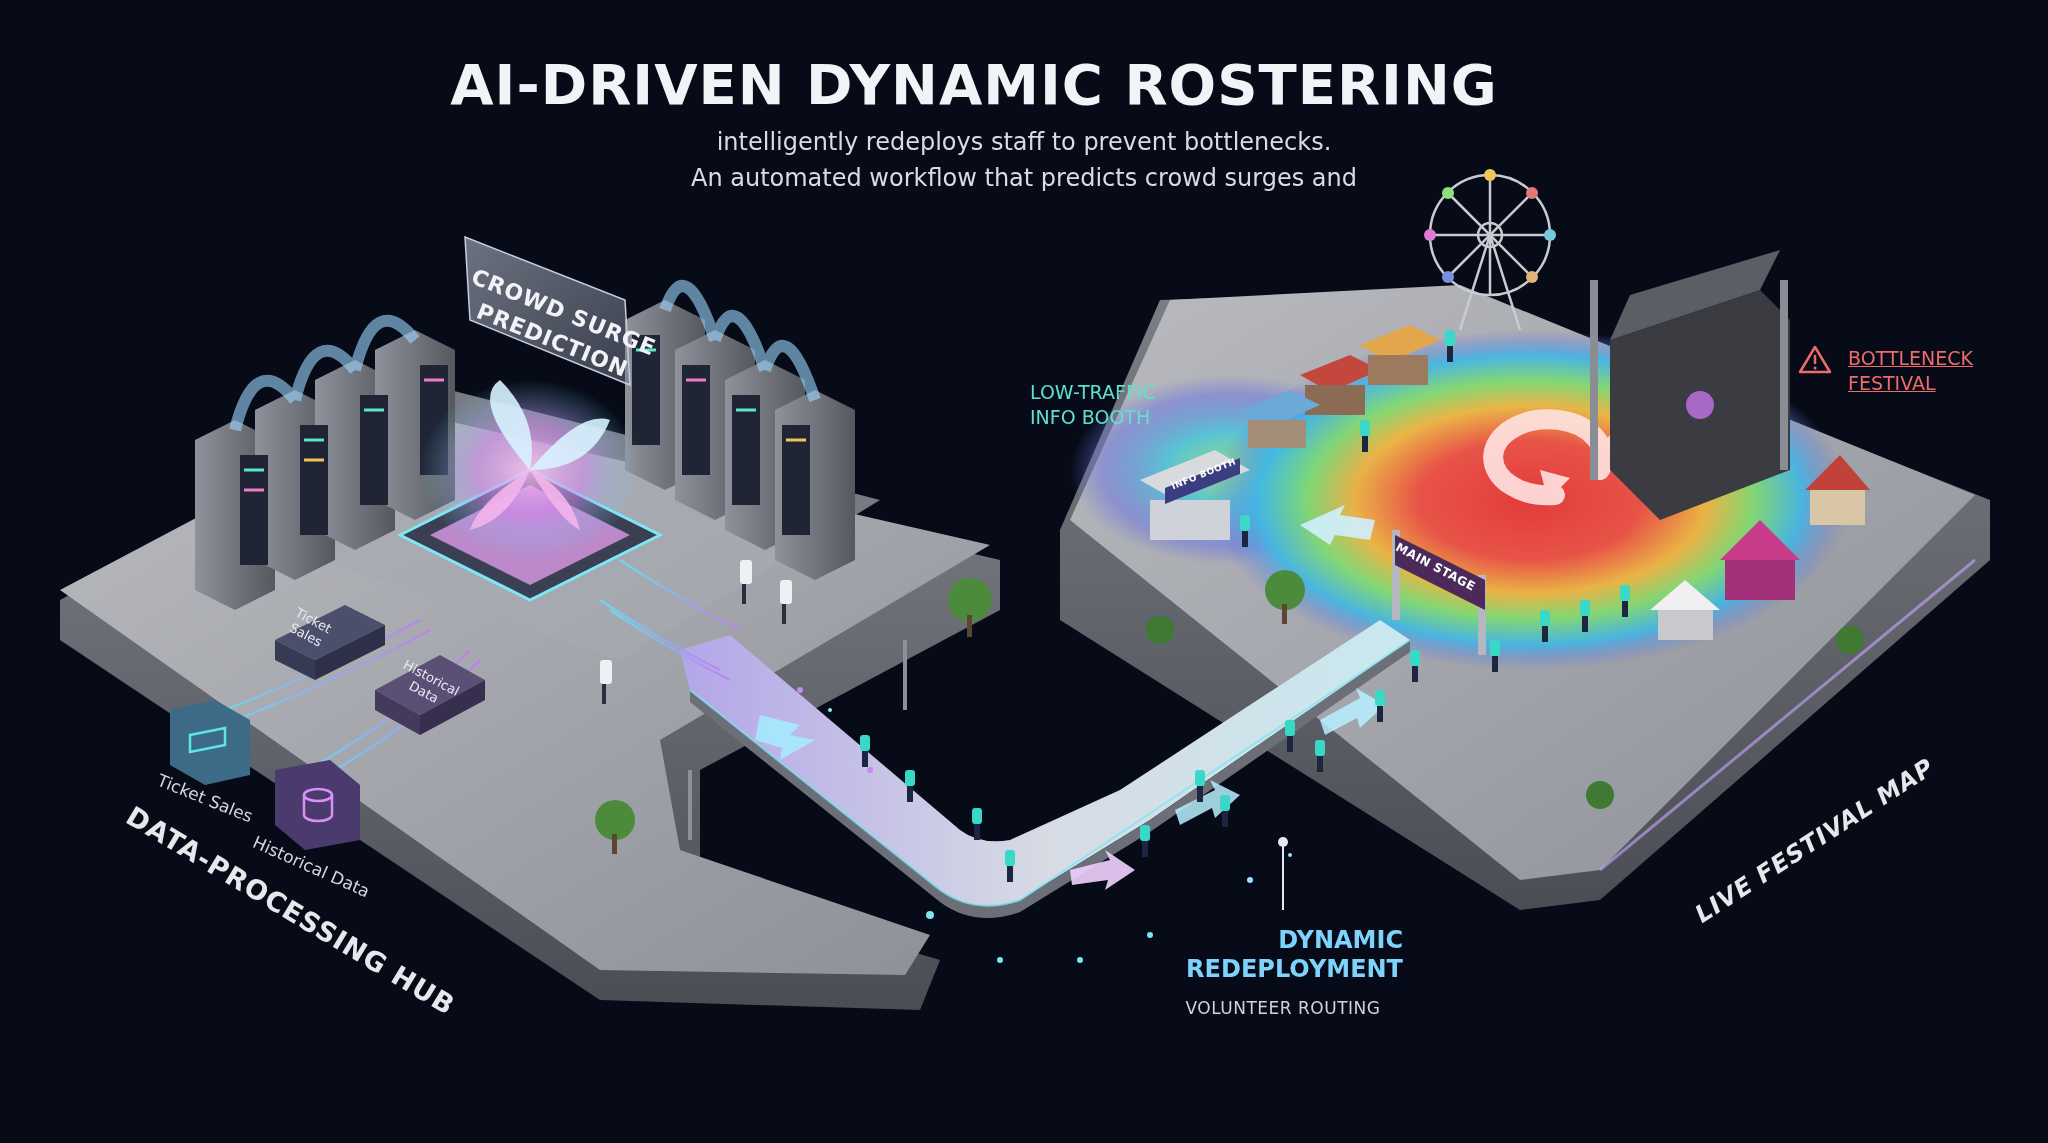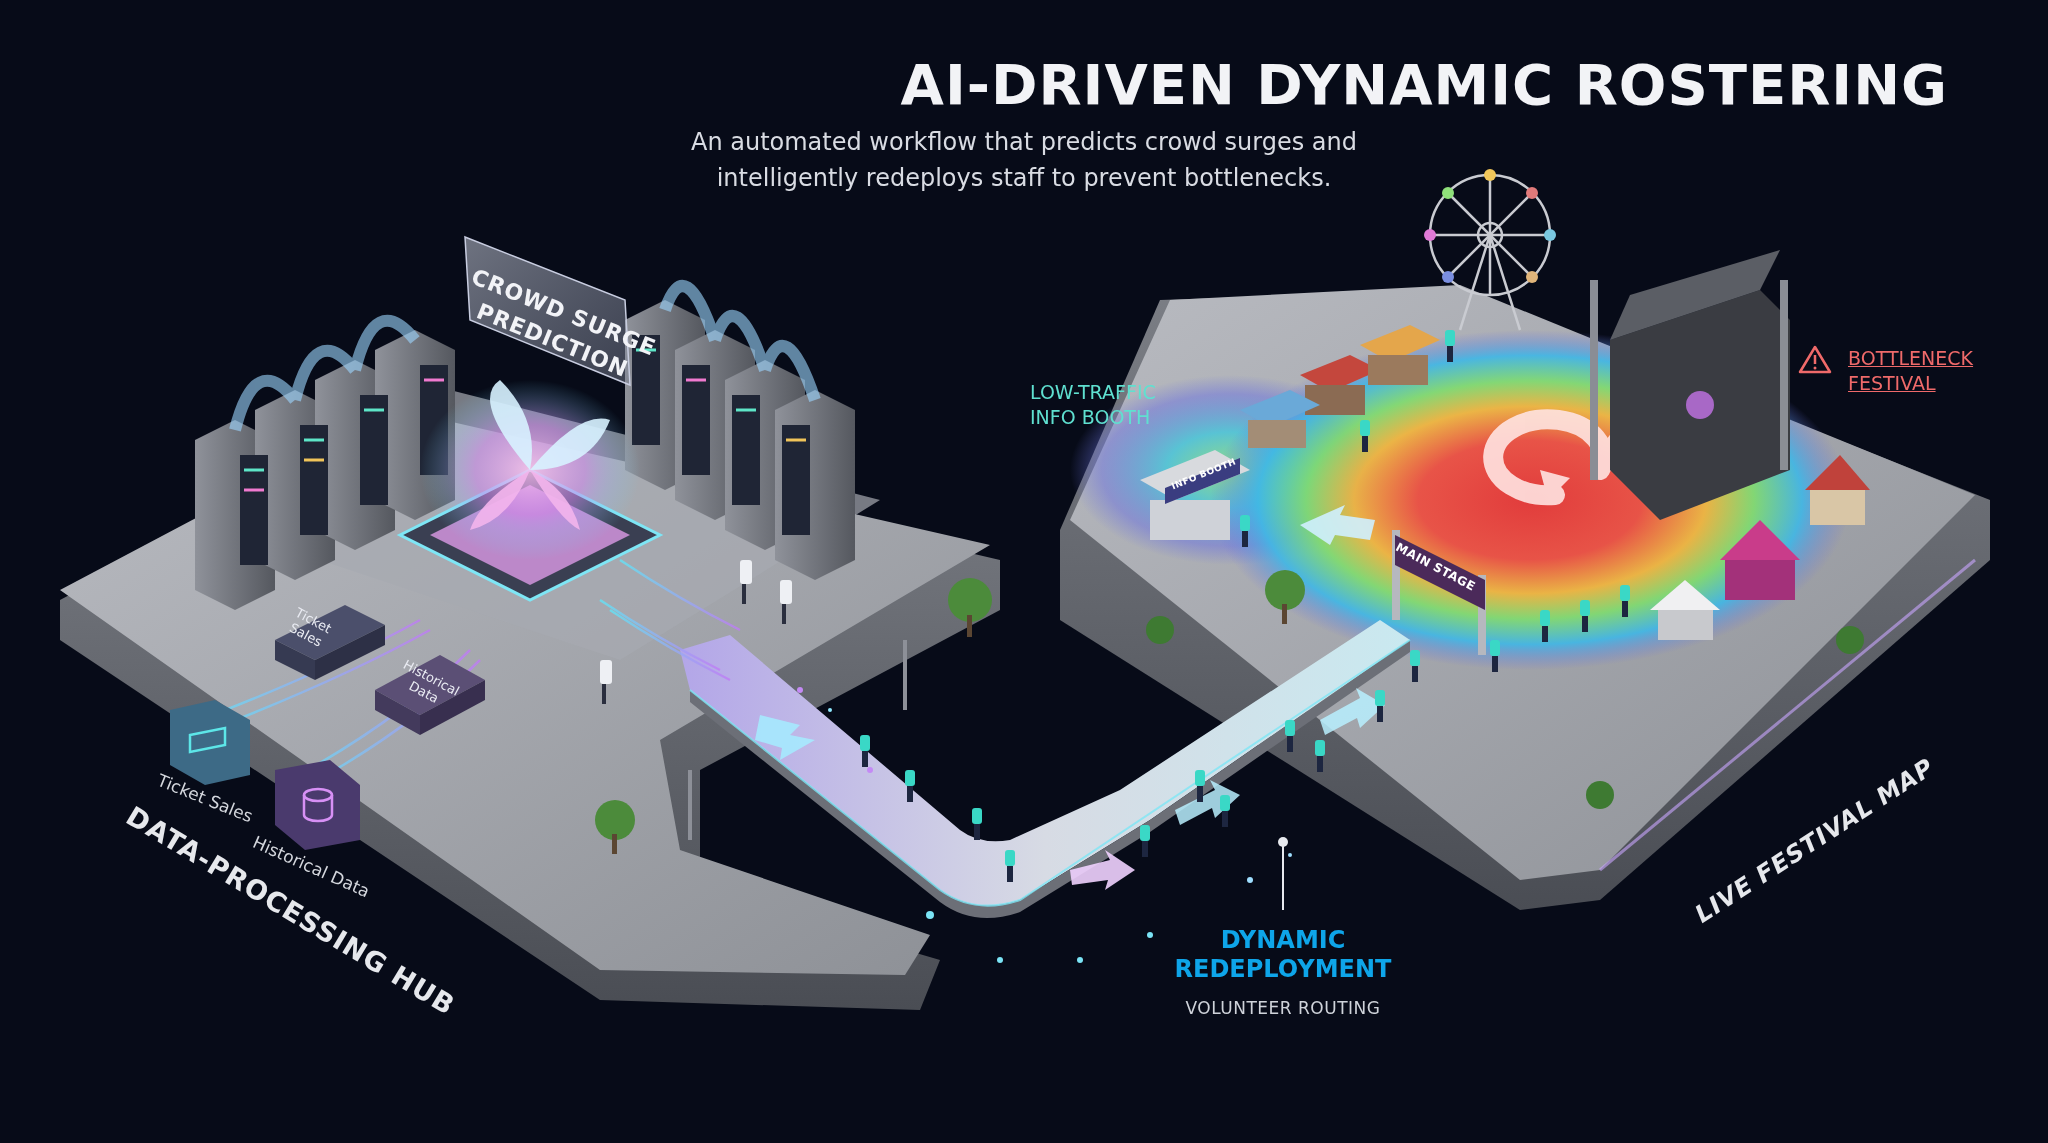--- a/index.html
+++ b/index.html
@@ -5,33 +5,33 @@
   html, body { margin:0; padding:0; }
   body {
     width:2048px; height:1143px; overflow:hidden;
     background:#070b18;
     font-family:"Liberation Sans", "DejaVu Sans", sans-serif;
     position:relative;
   }
   .stage { position:absolute; left:0; top:0; width:2048px; height:1143px; }
   svg.scene { position:absolute; left:0; top:0; }
   .title {
-    position:absolute; left:0; width:1948px; top:52px; text-align:right;
+    position:absolute; left:0; width:1948px; top:52px; text-align:center;
     color:#f2f3f6; font-size:56px; font-weight:bold; letter-spacing:1px;
     font-family:"DejaVu Sans", sans-serif;
   }
   .subtitle {
     position:absolute; left:0; width:2048px; top:124px; text-align:center;
     color:#d9dce3; font-size:24px; line-height:36px;
     font-family:"DejaVu Sans", sans-serif;
   }
   .label { position:absolute; font-family:"DejaVu Sans", sans-serif; }
   .teal { color:#5fe0d0; font-size:19px; line-height:25px; text-align:left; }
   .red { color:#ef6a6a; font-size:19px; line-height:25px; }
-  .redep-title { color:#0ea5e9; font-size:24px; font-weight:bold; line-height:29px; text-align:center; }
+  .redep-title { color:#7dd3fc; font-size:24px; font-weight:bold; line-height:29px; text-align:right; }
   .redep-sub { color:#cfd3da; font-size:17px; text-align:center; letter-spacing:0.5px; }
   .rot { transform-origin:left top; white-space:nowrap; }
   .hub-label { color:#e6e8ec; font-size:27px; font-weight:bold; letter-spacing:1px; }
   .map-label { color:#e6e8ec; font-size:24px; font-weight:bold; font-style:italic; letter-spacing:1px; }
   .small-label { color:#d4d7dd; font-size:17px; }
   .panel-text { color:#f2f3f7; font-size:22px; font-weight:bold; line-height:30px; text-align:center; letter-spacing:1px; }
   .chip-text { color:#e9ebf2; font-size:13px; line-height:16px; text-align:center; }
   .sign-text { color:#ffffff; font-size:12px; font-weight:bold; letter-spacing:0.5px; }
 </style>
 </head>
@@ -357,22 +357,22 @@
 
   <g>
     <path d="M1815 347 L1830 372 L1800 372 Z" fill="none" stroke="#ef6a6a" stroke-width="2.5" stroke-linejoin="round"></path>
     <line x1="1815" y1="355" x2="1815" y2="364" stroke="#ef6a6a" stroke-width="2.5"></line>
     <circle cx="1815" cy="368" r="1.5" fill="#ef6a6a"></circle>
   </g>
 </svg>
 
 <div class="title">AI-DRIVEN DYNAMIC ROSTERING</div>
 <div class="subtitle">
+  <div>intelligently redeploys staff to prevent bottlenecks.</div>
   <div>An automated workflow that predicts crowd surges and</div>
-  <div>intelligently redeploys staff to prevent bottlenecks.</div>
 </div>
 
 <div class="label panel-text rot" style="left:478px; top:262px; transform:rotate(22deg);">
   <div>CROWD SURGE</div>
   <div>PREDICTION</div>
 </div>
 
 <div class="label chip-text rot" style="left:300px; top:605px; transform:rotate(28deg);">
   <div>Ticket</div>
   <div>Sales</div>

